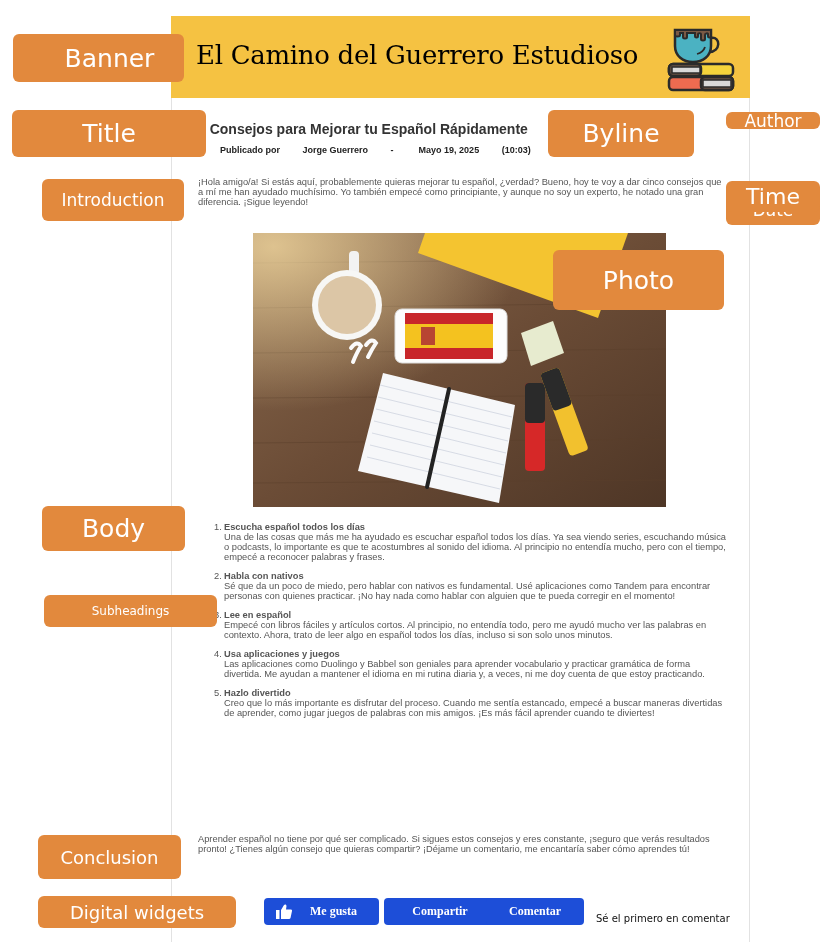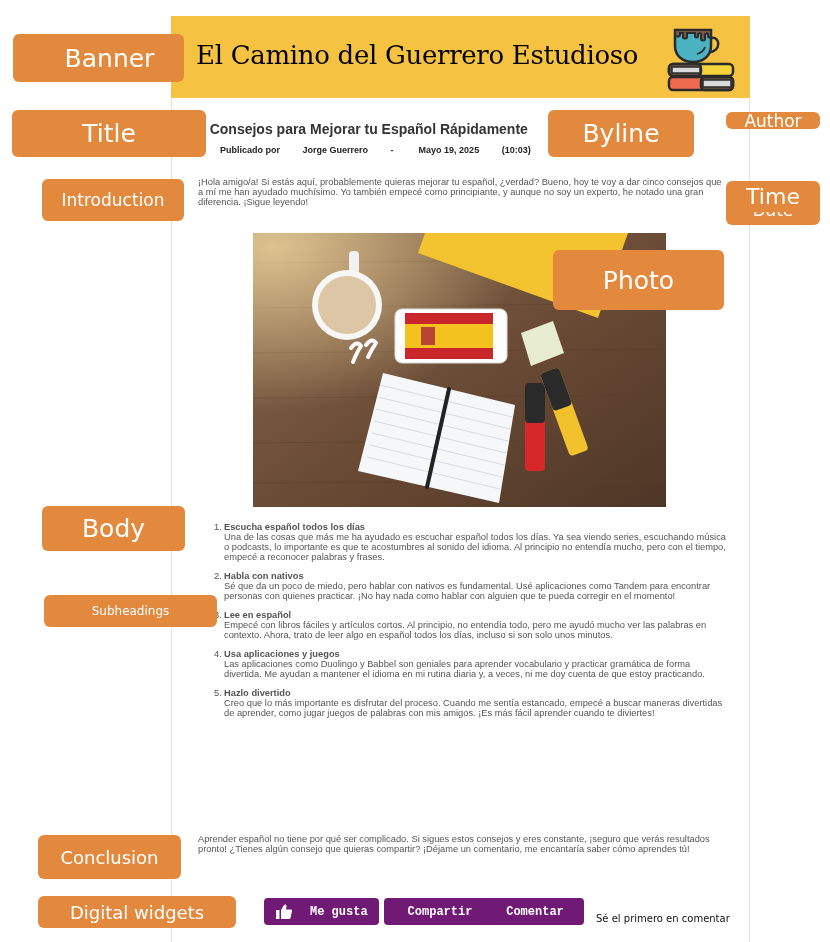--- a/index.html
+++ b/index.html
@@ -19,21 +19,21 @@
 
   .photo { position:absolute; left:253px; top:233px; width:413px; height:274px; overflow:hidden; }
 
   .body-list { position:absolute; left:214px; top:522px; width:512px; margin:0; padding:0; list-style:none; }
   .body-list li { position:relative; padding-left:10px; margin-bottom:9px; }
   .body-list .num { position:absolute; left:0; top:0; }
   .body-list .sub { font-weight:bold; color:#555; }
 
   .conclusion { position:absolute; left:198px; top:834px; width:525px; }
 
-  .btn { position:absolute; top:898px; height:27px; background:#701a75; color:#fff; border-radius:4px; font-family:Liberation Mono, monospace; font-size:12px; font-weight:bold; display:flex; align-items:center; justify-content:center; box-sizing:border-box; }
+  .btn { position:absolute; top:898px; height:27px; background:#1d4ed8; color:#fff; border-radius:4px; font-family:Liberation Serif, serif; font-size:12px; font-weight:bold; display:flex; align-items:center; justify-content:center; box-sizing:border-box; }
   .btn-like { left:264px; width:115px; justify-content:flex-start; padding-left:12px; }
   .btn-like .like-label { margin-left:18px; }
   .btn-share { left:384px; width:112px; }
   .btn-comment { left:486px; width:98px; }
   .first-comment { position:absolute; left:596px; top:913px; font-family:"DejaVu Sans", sans-serif; font-size:10px; color:#111; white-space:nowrap; }
 
   .tag { position:absolute; background:#e2893d; color:#fff; border-radius:6px; font-family:"DejaVu Sans", sans-serif; display:flex; align-items:center; justify-content:center; box-sizing:border-box; white-space:nowrap; }
 </style>
 </head>
 <body>

